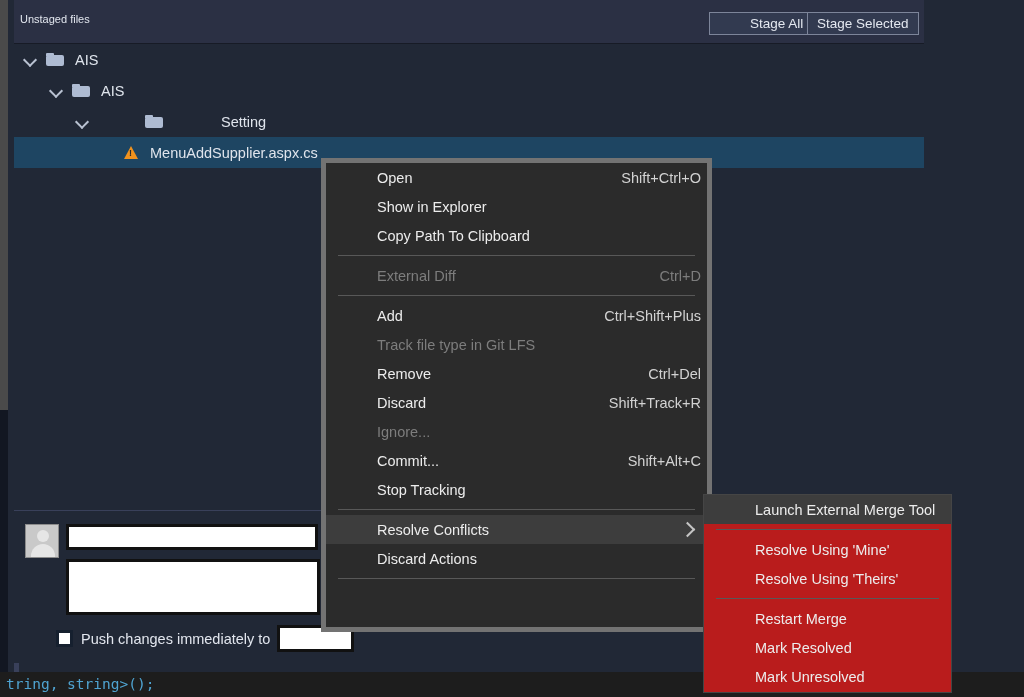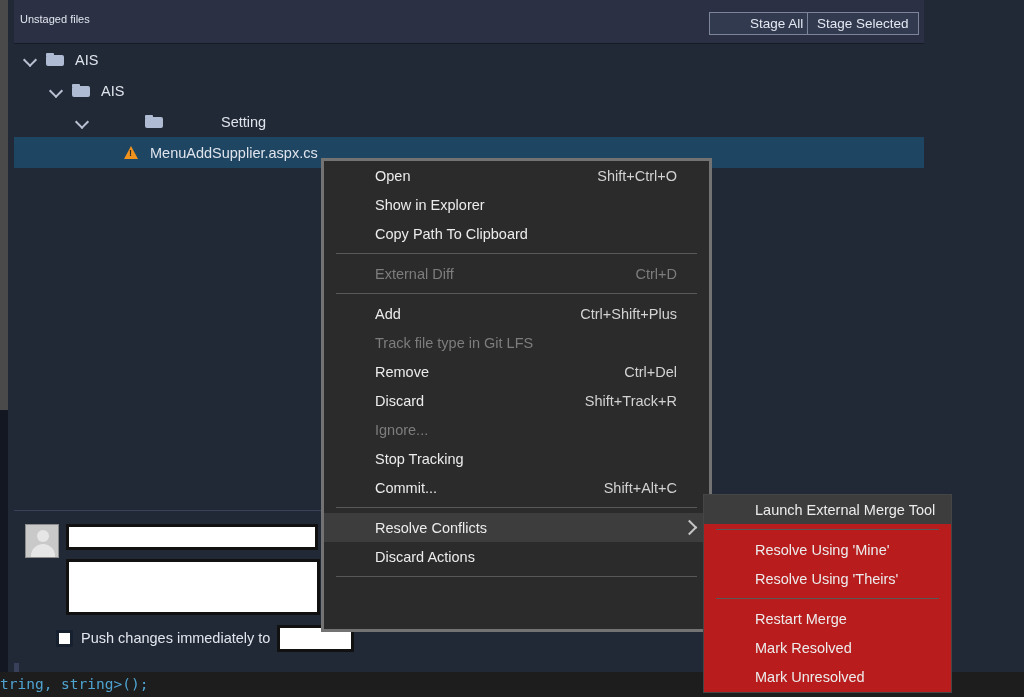--- a/index.html
+++ b/index.html
@@ -202,58 +202,59 @@
     box-sizing: border-box;
   }
   .field-summary { left: 52px; top: 13px; width: 252px; height: 26px; }
   .field-desc    { left: 52px; top: 48px; width: 254px; height: 56px; }
   .field-branch  { left: 277px; top: 625px; width: 77px; height: 27px; }
 
   .pushrow {
     position: absolute;
     left: 56px; top: 630px;
     display: flex;
+    align-items: center;
     color: #e2e6ee;
     font-size: 14.5px;
   }
   .checkbox {
     width: 17px; height: 17px;
     background: #ffffff;
     border: 3px solid #16202f;
     box-sizing: border-box;
     margin-right: 8px;
     flex: 0 0 auto;
   }
 
   
   .ctx {
     position: absolute;
     left: 321px; top: 158px;
     width: 391px; height: 474px;
     background: #2b2b2b;
-    border: 3px solid #737373;
+    border: 5px solid #737373;
     box-sizing: border-box;
     z-index: 50;
   }
   .ctx-item {
     position: relative;
     height: 29px;
     display: flex;
     align-items: center;
     color: #ececec;
     font-size: 14.5px;
     padding-left: 51px;
     box-sizing: border-box;
     white-space: nowrap;
   }
   .ctx-item.disabled { color: #7d7d7d; }
   .ctx-item.hl { background: #3d3d3d; }
   .ctx-shortcut {
     position: absolute;
-    right: 32px;
+    right: 6px;
     color: #d2d2d2;
     font-size: 14.5px;
   }
   .ctx-item.disabled .ctx-shortcut { color: #7d7d7d; }
   .ctx-arrow {
     position: absolute;
     right: 14px; top: 9px;
     width: 9px; height: 9px;
     border-right: 2px solid #c5c5c5;
     border-top: 2px solid #c5c5c5;
@@ -280,21 +281,21 @@
   
   .codebar {
     position: absolute;
     left: 0; bottom: 0;
     width: 1024px; height: 25px;
     background: #1d1d1d;
     color: #4fa3d1;
     font-family: "DejaVu Sans Mono", monospace;
     font-size: 14.5px;
     line-height: 25px;
-    padding-left: 0px;
+    padding-left: 6px;
     box-sizing: border-box;
     overflow: hidden;
   }
   .tick {
     position: absolute;
     left: 14px; bottom: 25px;
     width: 5px; height: 9px;
     background: #39405a;
   }
 </style>
@@ -381,25 +382,25 @@
         <span class="ctx-shortcut">Ctrl+Del</span>
       </div>
       <div class="ctx-item">
         <span>Discard</span>
         <span class="ctx-shortcut">Shift+Track+R</span>
       </div>
       <div class="ctx-item disabled">
         <span>Ignore...</span>
       </div>
       <div class="ctx-item">
-        <span>Stop Tracking</span>
-      </div>
-      <div class="ctx-item">
         <span>Commit...</span>
         <span class="ctx-shortcut">Shift+Alt+C</span>
+      </div>
+      <div class="ctx-item">
+        <span>Stop Tracking</span>
       </div>
       <div class="ctx-sep"></div>
       <div class="ctx-item hl">
         <span>Resolve Conflicts</span>
         <span class="ctx-arrow"></span>
       </div>
       <div class="ctx-item">
         <span>Discard Actions</span>
       </div>
       <div class="ctx-sep"></div>

